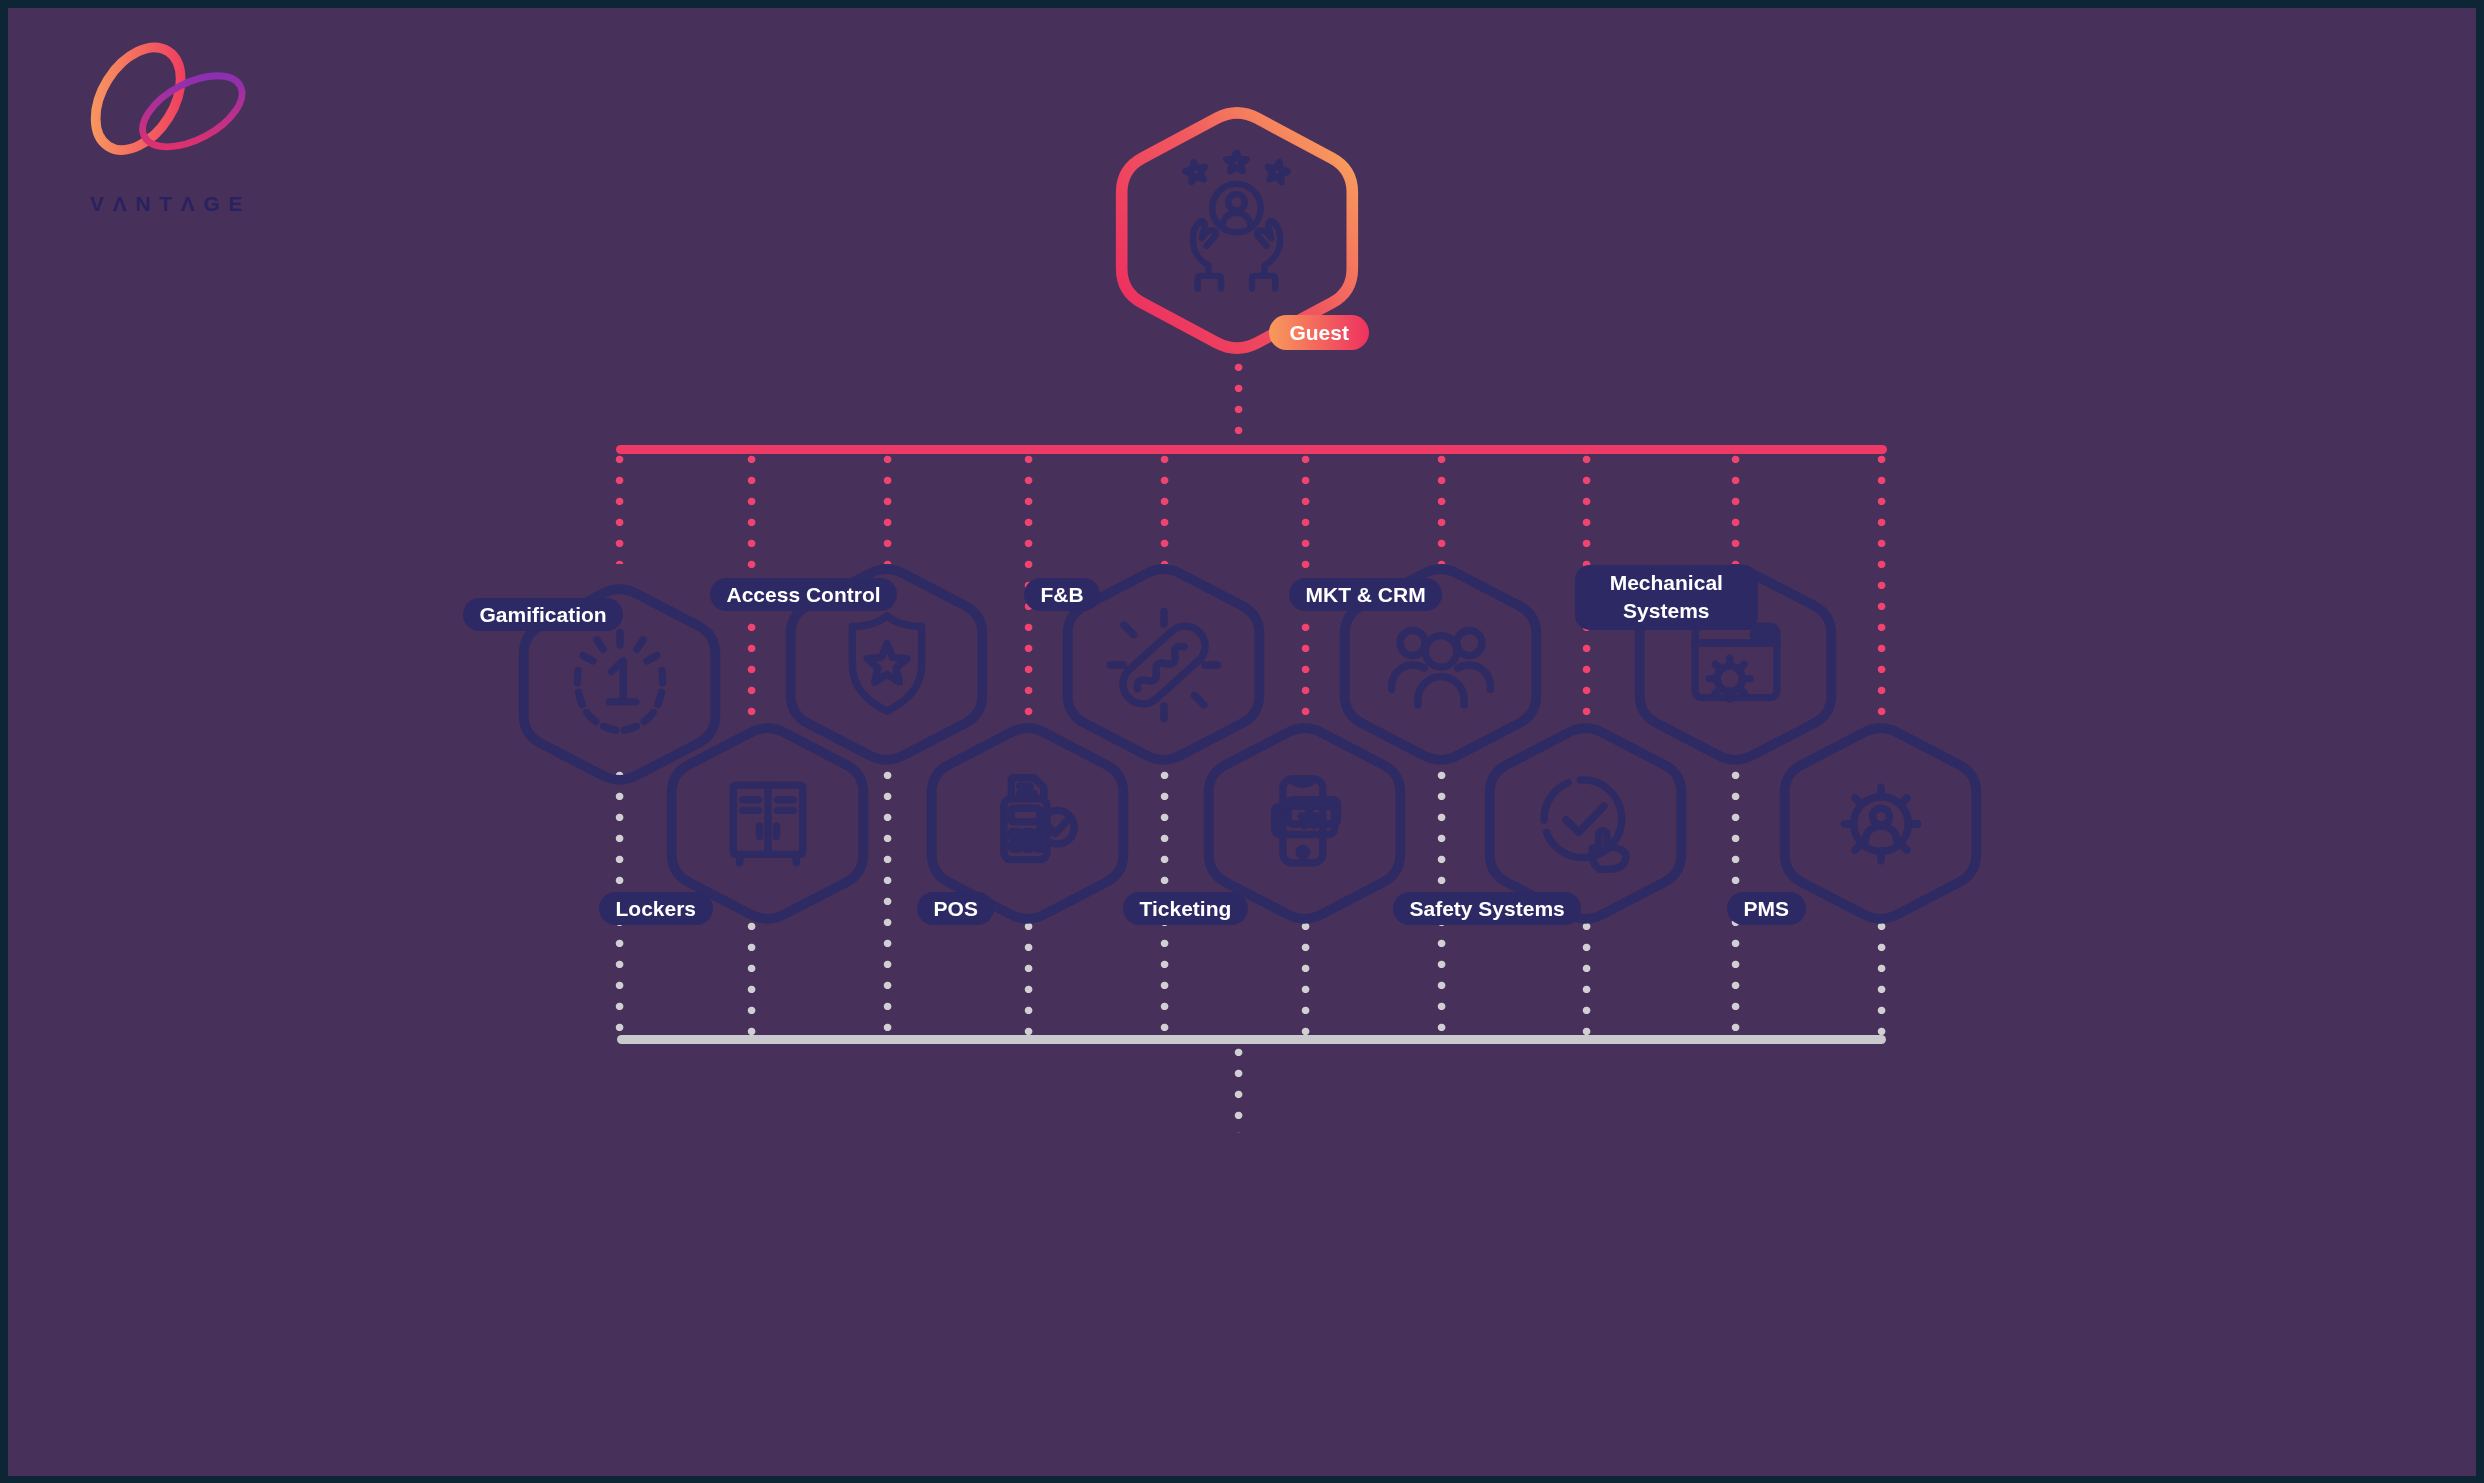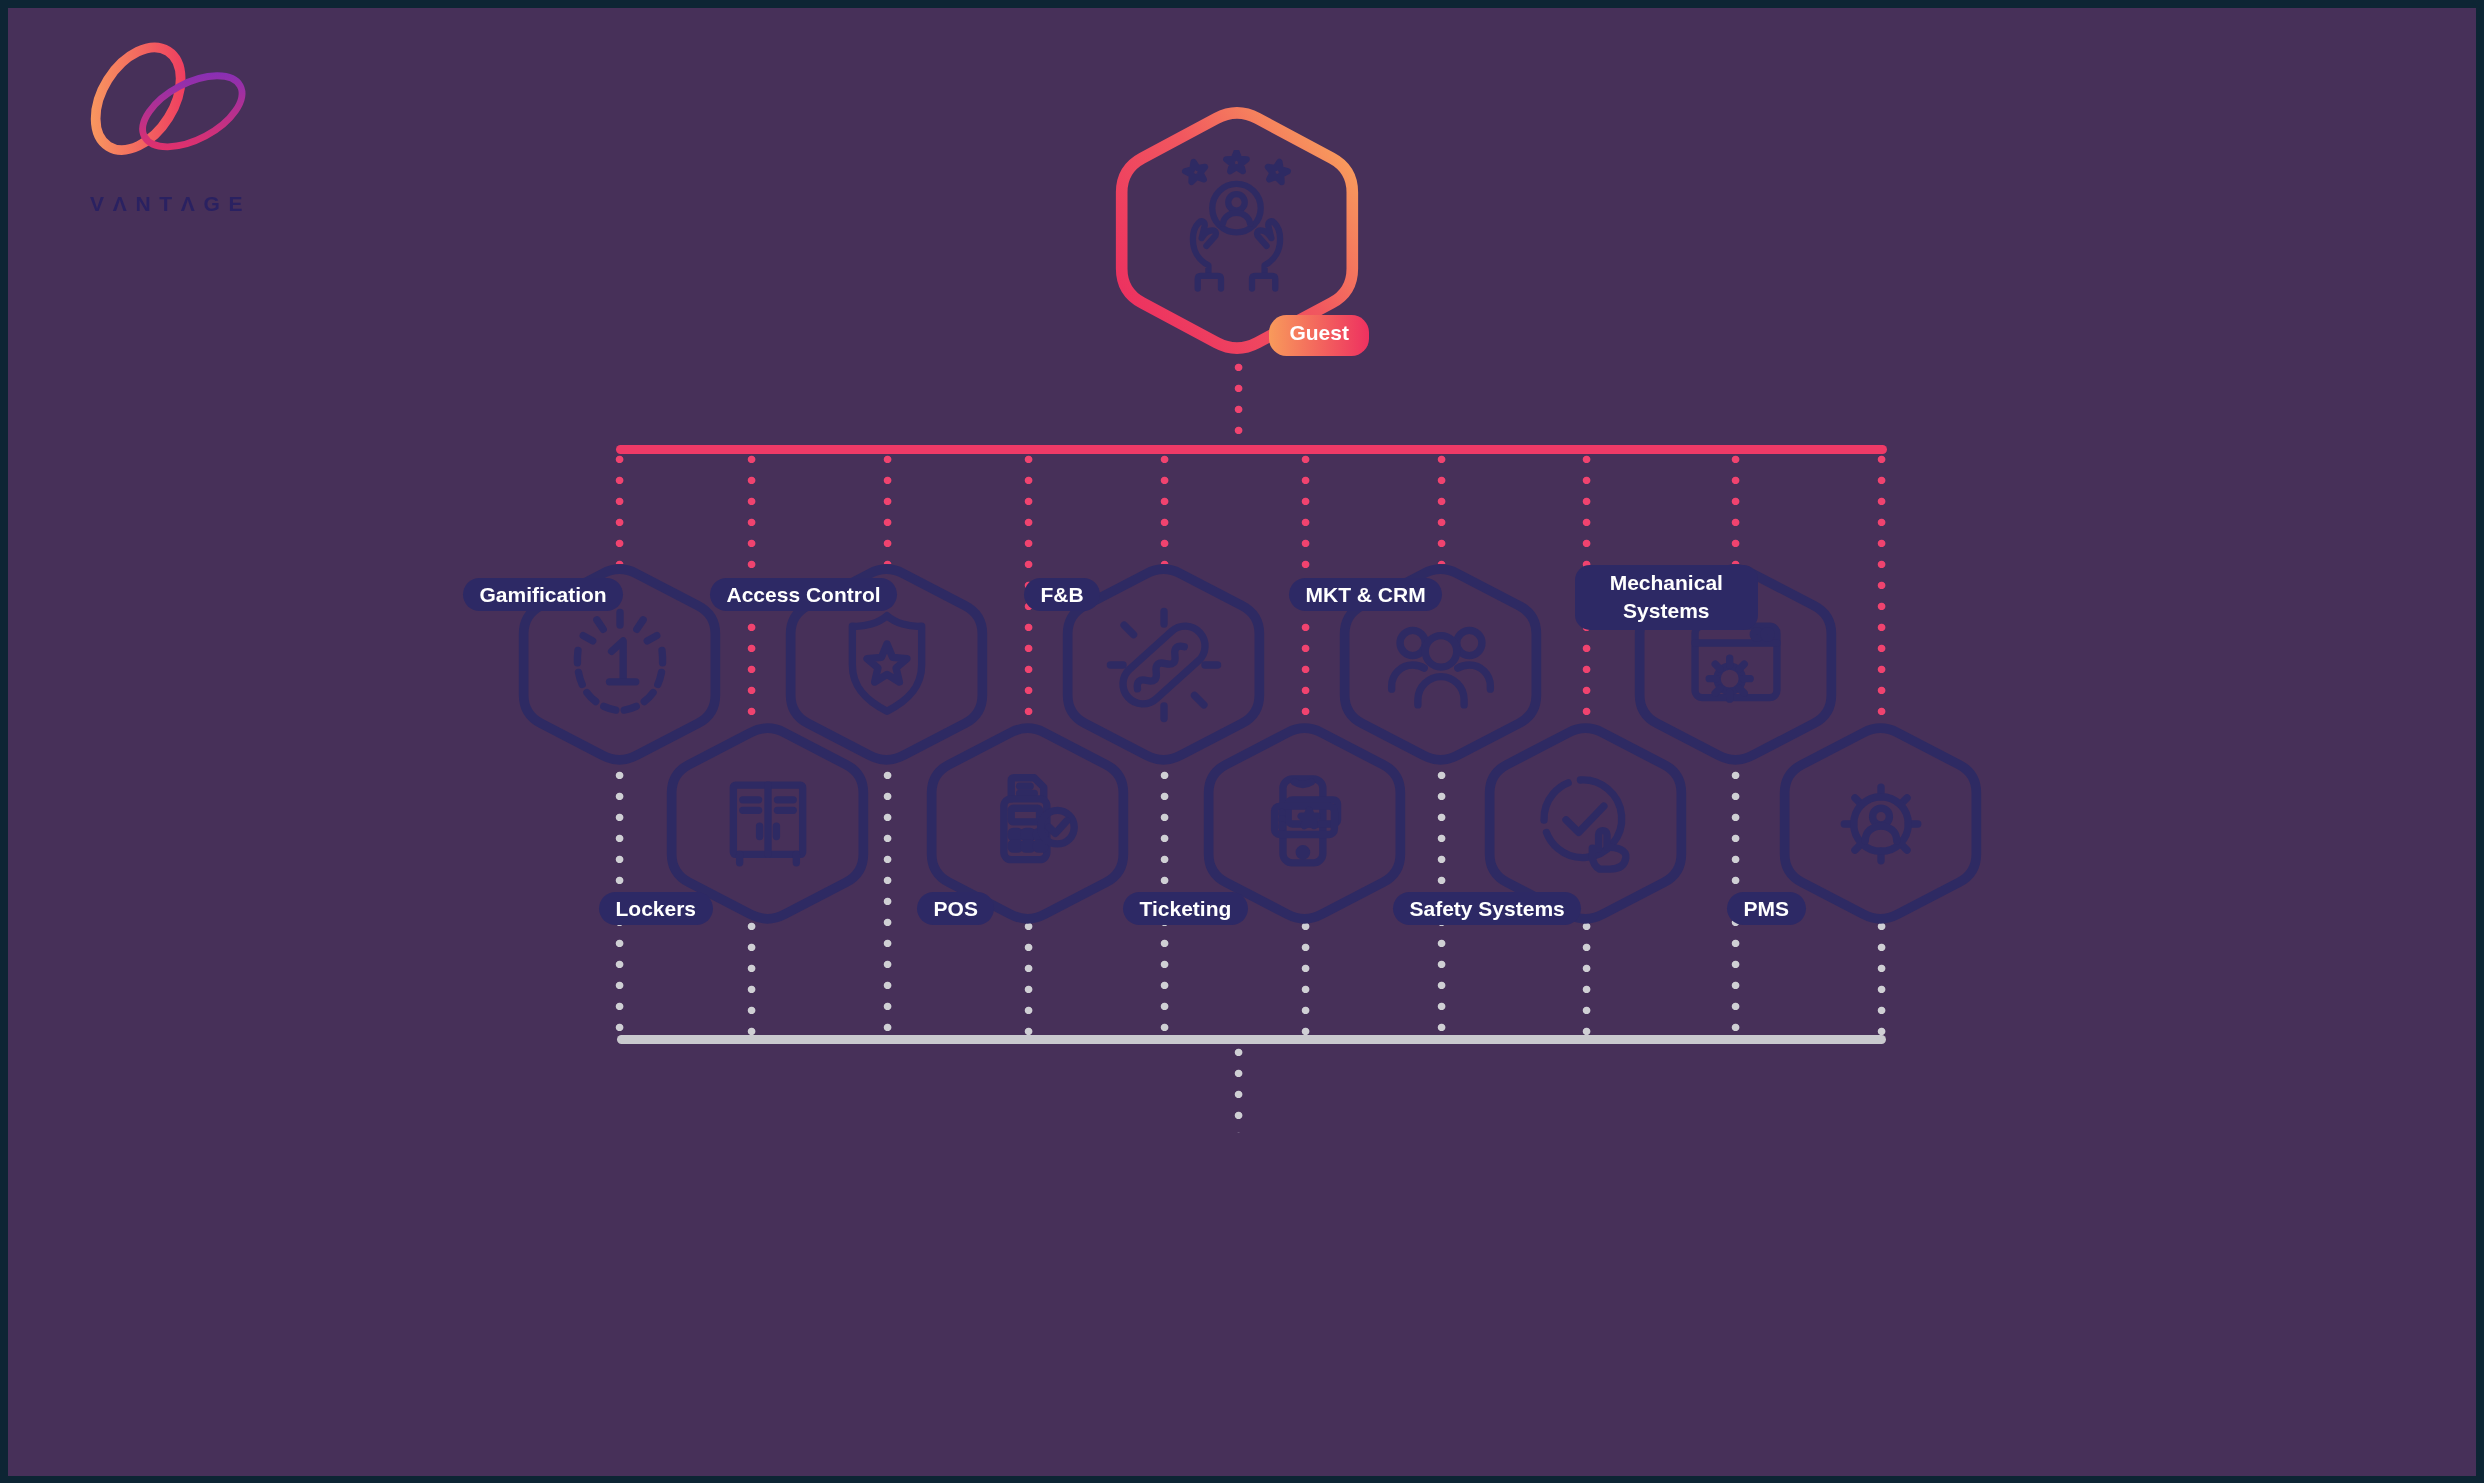--- a/index.html
+++ b/index.html
@@ -35,21 +35,21 @@
     position:absolute; height:33px; line-height:33px; padding:0 16.5px;
     background:var(--navy-label); color:#fff; font-size:21px; font-weight:700;
     border-radius:16.5px; white-space:nowrap;
   }
   .label.two-line{
     height:auto; line-height:1.32; padding:4.9px 7.8px; width:167px; text-align:center;
     border-radius:15px; white-space:normal;
   }
   .bignode{position:absolute;}
   .pill{
-    position:absolute; height:41px; line-height:35px; padding:0 20.4px; border-radius:17.5px;
+    position:absolute; height:35px; line-height:35px; padding:0 20.4px; border-radius:17.5px;
     color:#fff; font-size:21px; font-weight:700; white-space:nowrap;
   }
   .pill.grad{background:linear-gradient(90deg, var(--grad-orange), var(--grad-pink));}
   .pill.navy{background:var(--navy-label);}
 </style>
 </head>
 <body>
 
 <div class="canvas">
 
@@ -128,21 +128,21 @@
   <div class="vdots grayd" style="left:739px;top:914px;height:115px;"></div>
   <div class="vdots grayd" style="left:1016px;top:914px;height:115px;"></div>
   <div class="vdots grayd" style="left:1293px;top:914px;height:115px;"></div>
   <div class="vdots grayd" style="left:1574px;top:914px;height:115px;"></div>
   <div class="vdots grayd" style="left:1869px;top:914px;height:115px;"></div>
 
   <div class="hline gray" style="left:609px;top:1027px;width:1269px;"></div>
 
   <div class="vdots grayd" style="left:1226px;top:1040px;height:85px;"></div>
 
-  <div class="node" style="left:505px;top:545px;text-align:right;">
+  <div class="node" style="left:505px;top:565px;text-align:right;">
     <svg class="hex" width="213" height="223" viewBox="-110 -115 220 230">
         <path class="hexpath" fill="none" stroke="#2e2a63" stroke-width="10" stroke-linejoin="round" d="M-17.7,-93.8 Q0,-103 17.7,-93.8 L81.3,-60.7 Q99,-51.5 99.0,-31.5 L99.0,31.5 Q99,51.5 81.3,60.7 L17.7,93.8 Q0,103 -17.7,93.8 L-81.3,60.7 Q-99,51.5 -99.0,31.5 L-99.0,-31.5 Q-99,-51.5 -81.3,-60.7 Z"></path>
       </svg>
     <svg class="ic" viewBox="0 0 120 120">
       <path d="M56,103 C33,99 16,79 20,46" stroke-dasharray="12 9"></path>
       <path d="M64,103 C87,99 104,79 100,46" stroke-dasharray="12 9"></path>
       <path d="M52,47 l11,-10 v37" stroke-width="8"></path>
       <path d="M50,76 h25" stroke-width="8"></path>
       <line x1="60" y1="22" x2="60" y2="10"></line>
       <line x1="44" y1="26" x2="38" y2="17"></line>

